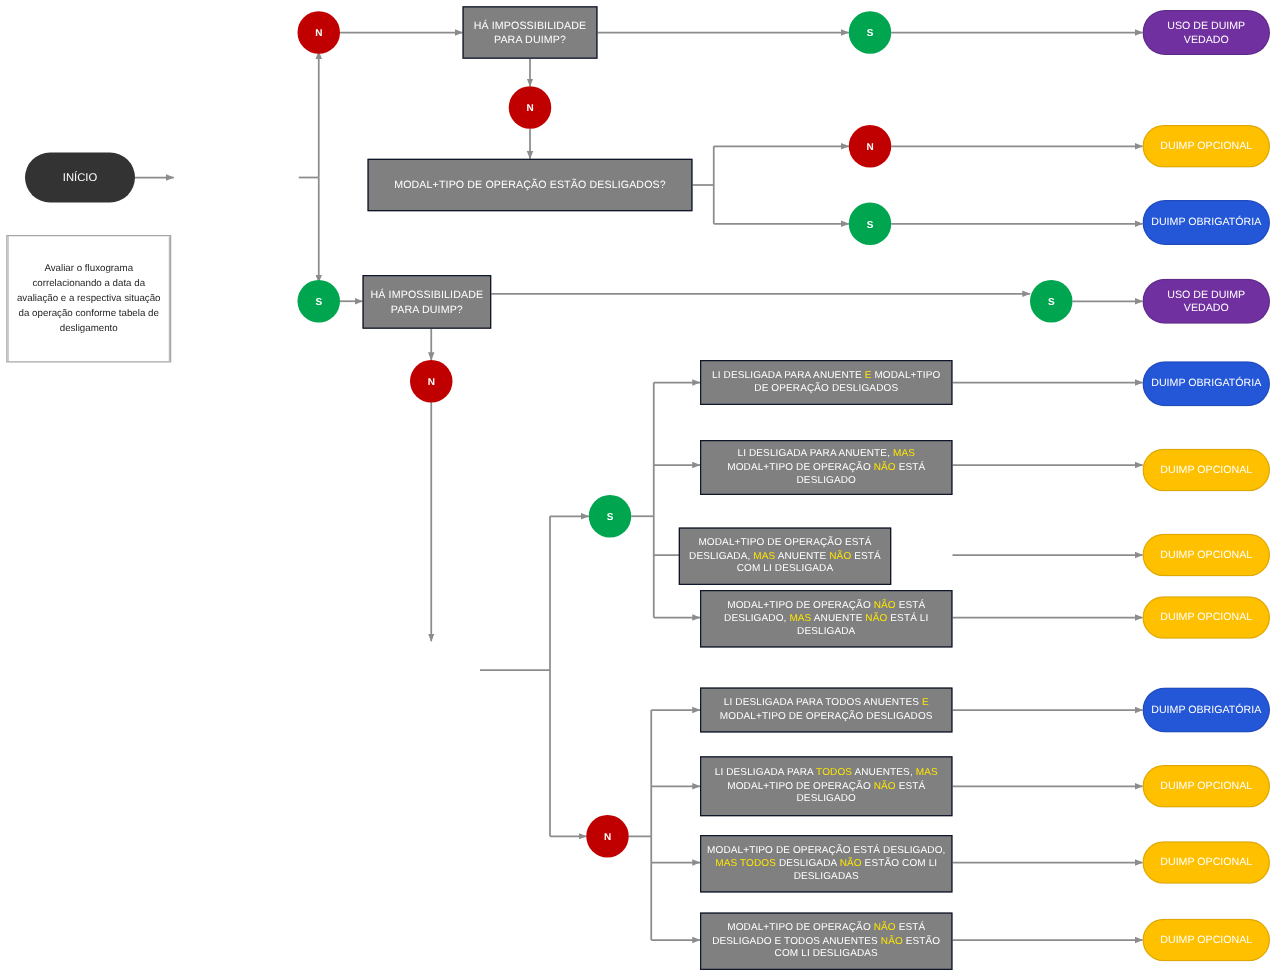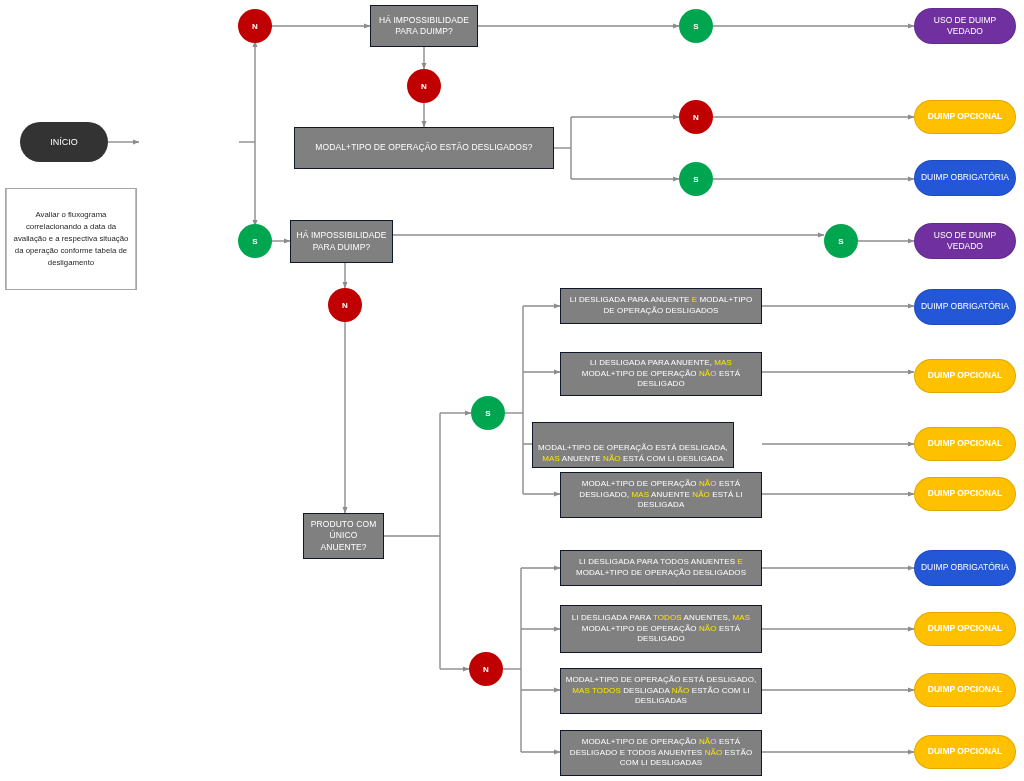--- a/index.html
+++ b/index.html
@@ -6,21 +6,21 @@
   body{font-family:"Liberation Sans", sans-serif;}
   #canvas{position:relative;width:1024px;height:781px;overflow:hidden;background:#fff;}
   svg.wires{position:absolute;left:0;top:0;width:1024px;height:781px;pointer-events:none;}
 
   .node{position:absolute;box-sizing:border-box;display:flex;align-items:center;justify-content:center;text-align:center;color:#ffffff;}
   .proc{background:#808080;border:1px solid #0f172a;font-size:8.5px;line-height:1.35;letter-spacing:.1px;padding:2px 4px;}
   .proc.small{font-size:8px;}
   .term{border-radius:999px;font-size:8.5px;line-height:1.3;border:1px solid rgba(0,0,0,.12);}
   .start{background:#333333;color:#ffffff;font-size:9px;border-radius:999px;}
   .purple{background:#7030a0;}
-  .orange{background:#ffc000;font-weight:bold;}
+  .orange{background:#ffc000;}
   .blue{background:#2456d8;}
   .circ{border-radius:50%;font-size:8px;font-weight:bold;color:#ffffff;}
   .red{background:#c00000;}
   .green{background:#00a550;}
 
   .note{position:absolute;box-sizing:border-box;background:#ffffff;border:1px solid #a6a6a6;
         display:flex;align-items:center;justify-content:center;}
   .note .inner{border-left:1px solid #bdbdbd;border-right:1px solid #bdbdbd;height:100%;
         display:flex;align-items:center;justify-content:center;padding:0 5px;box-sizing:border-box;}
   .note .txt{color:#262626;font-size:7.8px;line-height:1.55;text-align:center;}
@@ -168,23 +168,20 @@
   </div>
 
   <div class="node term purple" style="left:914px;top:223px;width:102px;height:36px;">
     <span>USO DE DUIMP VEDADO</span>
   </div>
 
   <div class="node circ red" style="left:328px;top:288px;width:34px;height:34px;">
     <span>N</span>
   </div>
 
-  <div class="node proc" style="left:303px;top:513px;width:81px;height:46px;">
-    <span>PRODUTO COM ÚNICO ANUENTE?</span>
-  </div>
 
   <div class="node circ green" style="left:471px;top:396px;width:34px;height:34px;">
     <span>S</span>
   </div>
 
   <div class="node circ red" style="left:469px;top:652px;width:34px;height:34px;">
     <span>N</span>
   </div>
 
   <div id="branch-host">
@@ -193,21 +190,21 @@
       </div>
       <div class="node term blue" style="left: 914px; top: 289px; width: 102px; height: 36px;">
         <span>DUIMP OBRIGATÓRIA</span>
       </div>
       <div class="node proc small" style="left: 560px; top: 352px; width: 202px; height: 44px;">
         <span><span>LI DESLIGADA PARA ANUENTE, </span><span class="hl">MAS</span><span> MODAL+TIPO DE OPERAÇÃO </span><span class="hl">NÃO</span><span> ESTÁ DESLIGADO</span></span>
       </div>
       <div class="node term orange" style="left: 914px; top: 359px; width: 102px; height: 34px;">
         <span>DUIMP OPCIONAL</span>
       </div>
-      <div class="node proc small" style="left: 532px; top: 422px; width: 202px; height: 46px; align-items: flex-end;">
+      <div class="node proc small" style="left: 543px; top: 422px; width: 170px; height: 46px;">
         <span><span>MODAL+TIPO DE OPERAÇÃO ESTÁ DESLIGADA, </span><span class="hl">MAS</span><span> ANUENTE </span><span class="hl">NÃO</span><span> ESTÁ COM LI DESLIGADA</span></span>
       </div>
       <div class="node term orange" style="left: 914px; top: 427px; width: 102px; height: 34px;">
         <span>DUIMP OPCIONAL</span>
       </div>
       <div class="node proc small" style="left: 560px; top: 472px; width: 202px; height: 46px;">
         <span><span>MODAL+TIPO DE OPERAÇÃO </span><span class="hl">NÃO</span><span> ESTÁ DESLIGADO, </span><span class="hl">MAS</span><span> ANUENTE </span><span class="hl">NÃO</span><span> ESTÁ LI DESLIGADA</span></span>
       </div>
       <div class="node term orange" style="left: 914px; top: 477px; width: 102px; height: 34px;">
         <span>DUIMP OPCIONAL</span>

